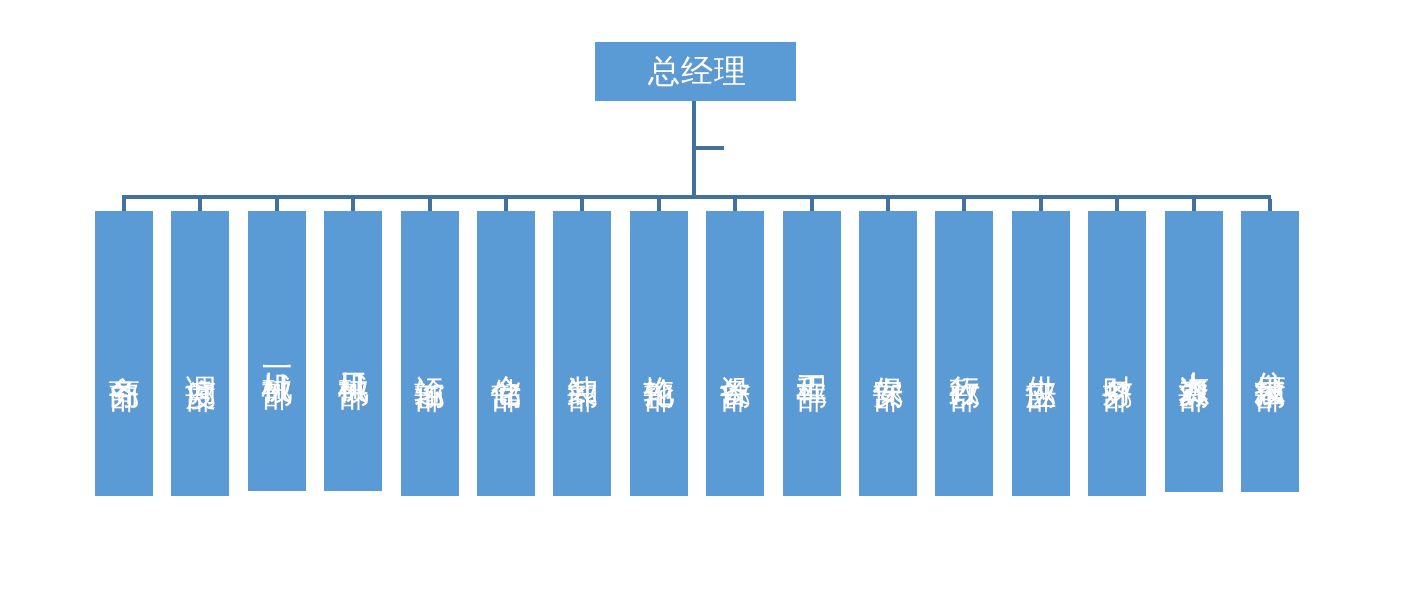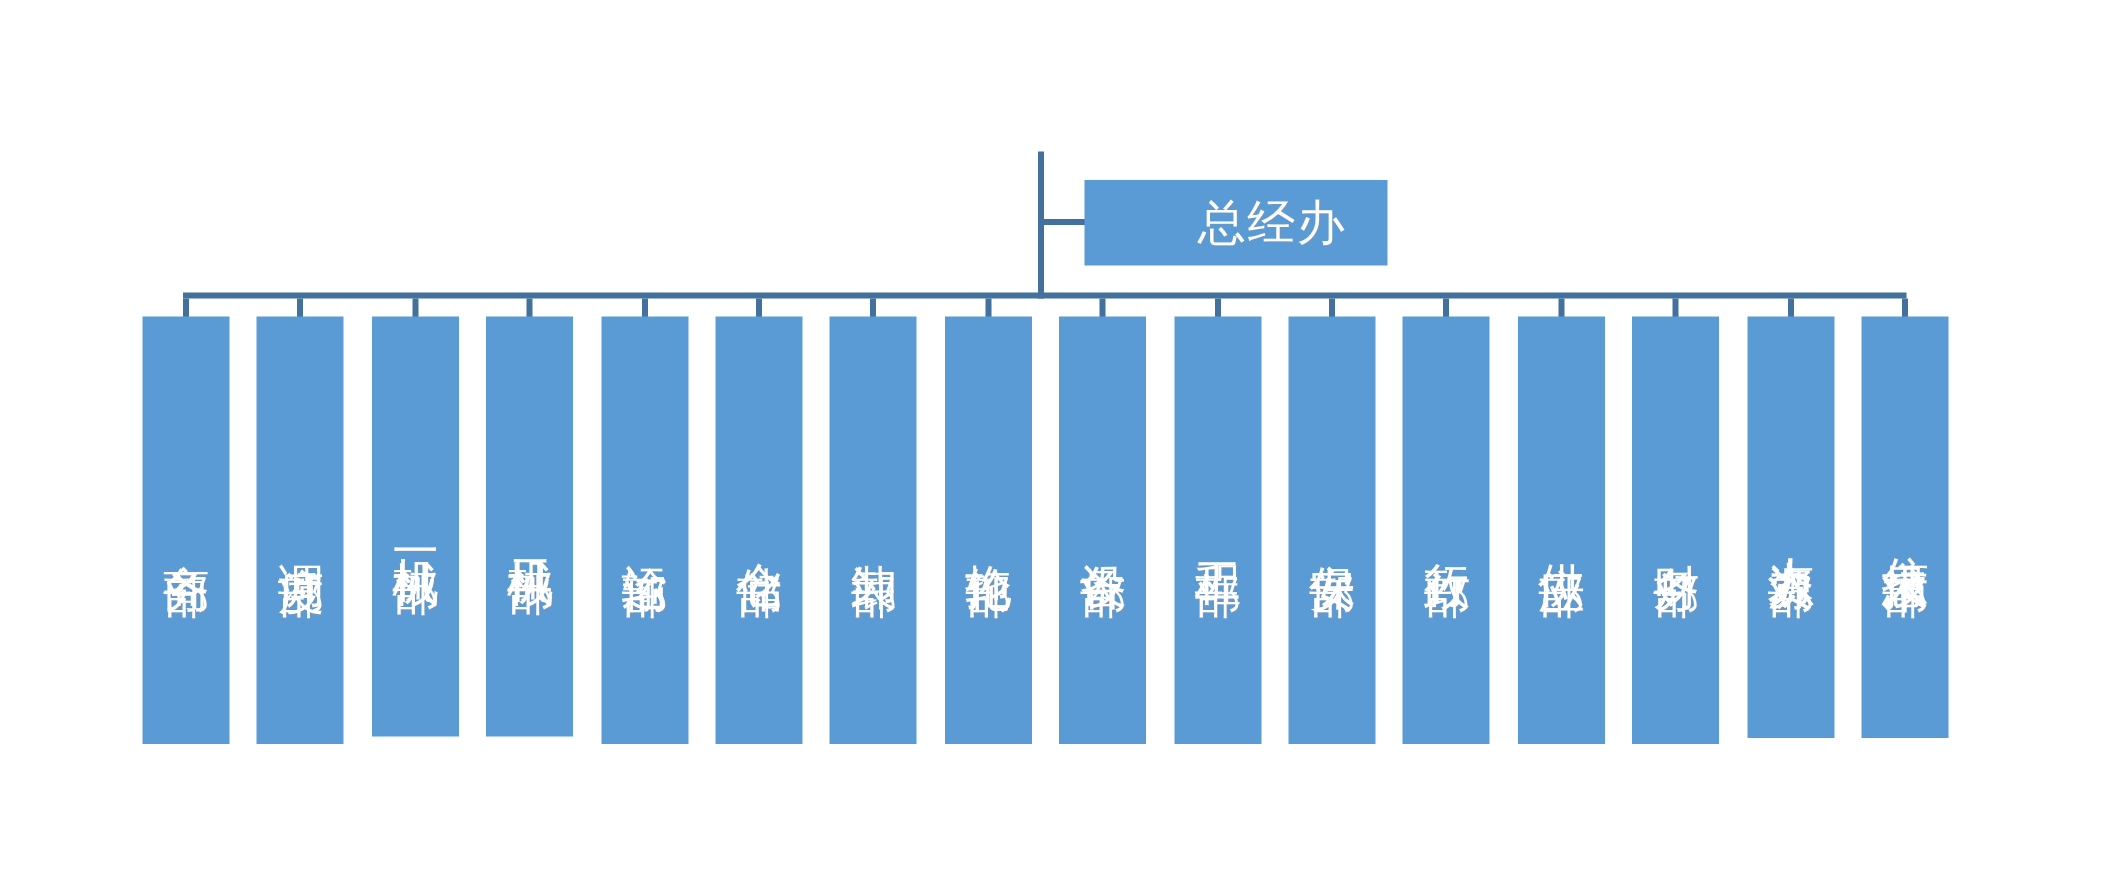--- a/index.html
+++ b/index.html
@@ -112,28 +112,28 @@
     width: 4px;
     height: 13px;
     background: #41719C;
   }
 </style>
 </head>
 <body>
 
 <div id="chart-canvas" style="background: rgb(255, 255, 255);">
 
+  <div class="node horizontal" id="node-general-manager" style="background: rgb(91, 155, 213);">
+    <span class="node-label" style="color: rgb(255, 255, 255);">总经理</span>
+  </div>
 
   <div class="connector" id="trunk-vertical" style="background: rgb(65, 113, 156);"></div>
 
   <div class="connector" id="gm-office-stub" style="background: rgb(65, 113, 156);"></div>
 
-  <div class="node horizontal" id="node-gm-office" style="background: rgb(91, 155, 213);">
-    <span class="node-label" style="color: rgb(255, 255, 255);">总经办</span>
-  </div>
 
   <div class="connector" id="bus-horizontal" style="background: rgb(65, 113, 156);"></div>
 
   <div id="department-layer">
       <div class="drop-stub" style="left: 122px; background: rgb(65, 113, 156);"></div>
       <div class="node vertical len3" style="left: 95px; height: 285px; background: rgb(91, 155, 213);">
         <span class="node-label" style="color: rgb(255, 255, 255);">商务部</span>
       </div>
       <div class="drop-stub" style="left: 198.4px; background: rgb(65, 113, 156);"></div>
       <div class="node vertical len3" style="left: 171.4px; height: 285px; background: rgb(91, 155, 213);">

